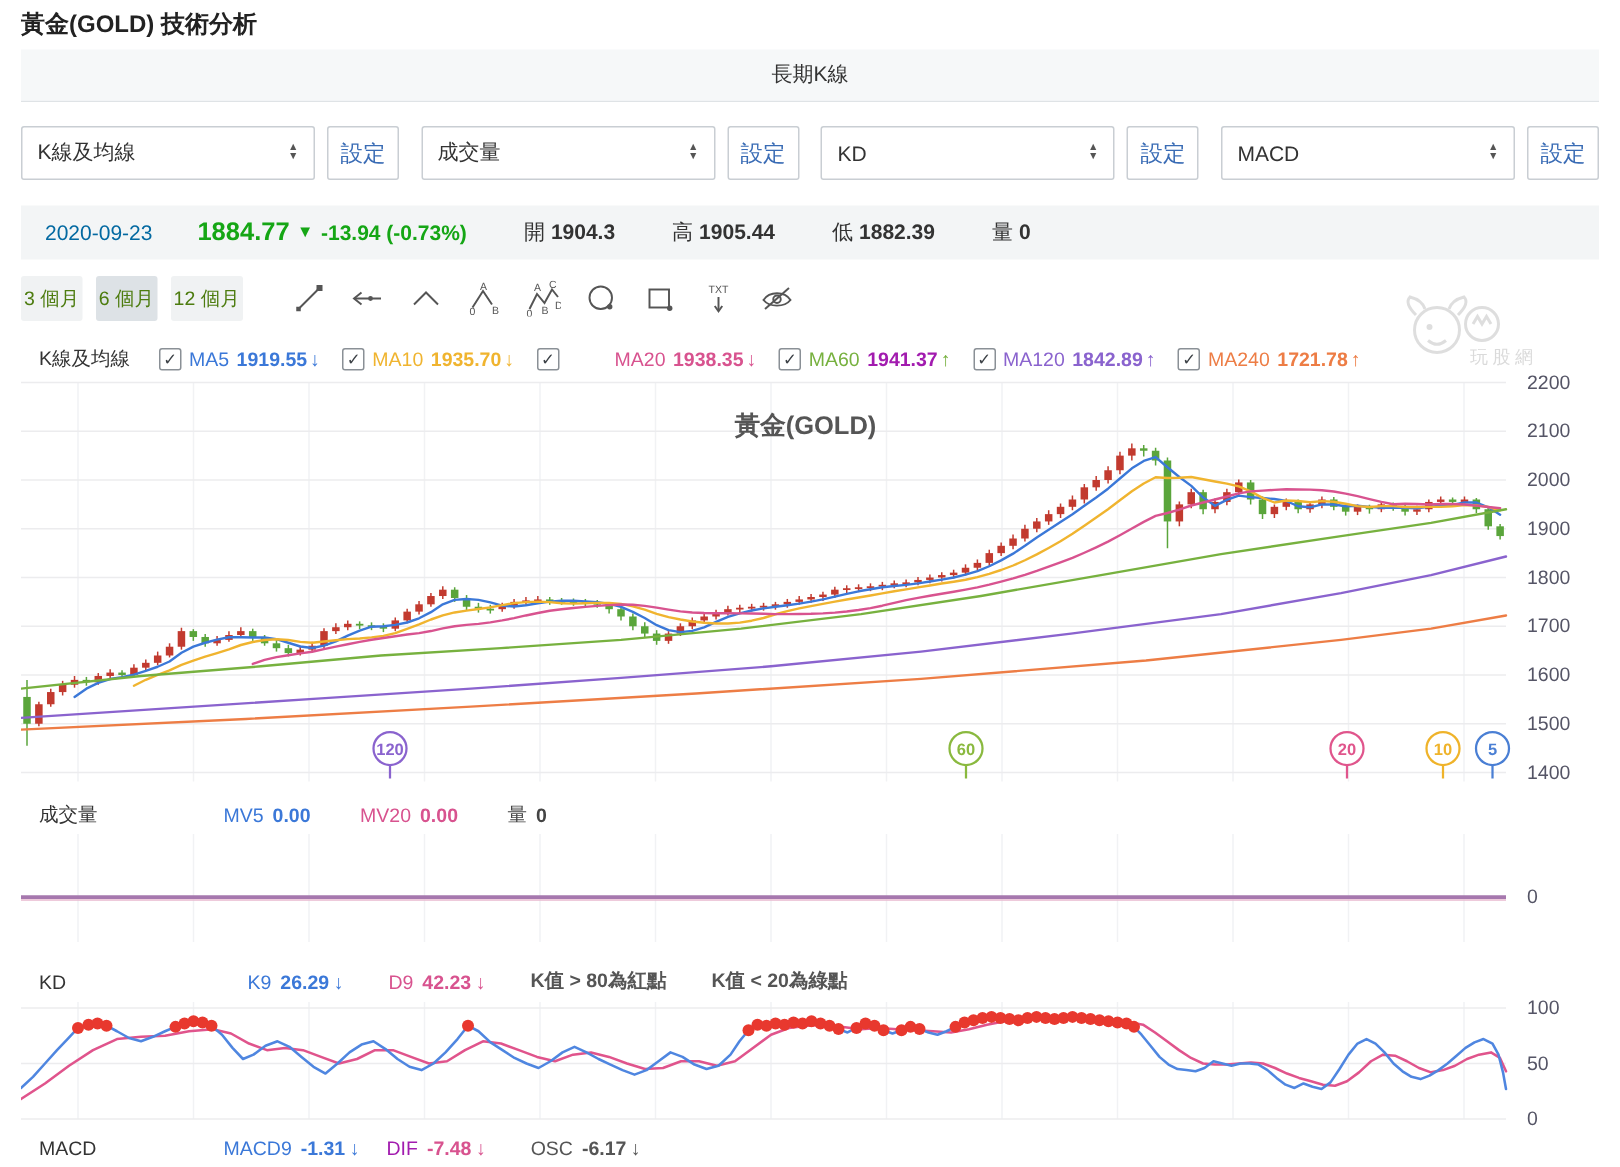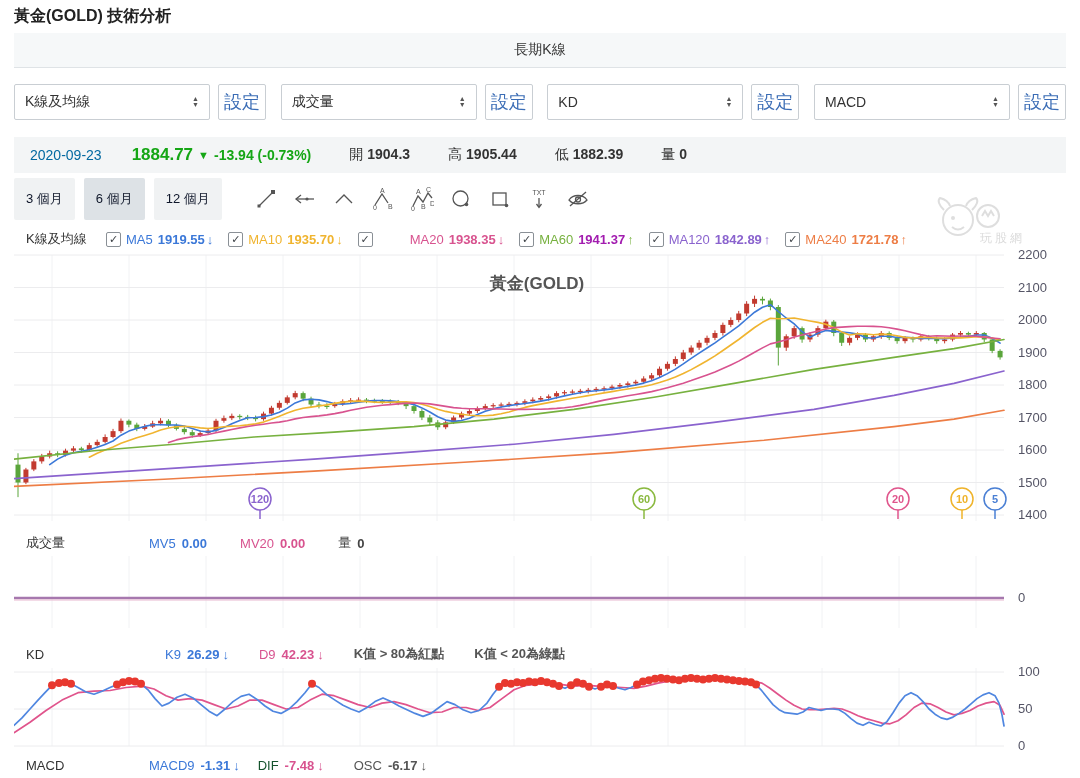--- a/index.html
+++ b/index.html
@@ -15,34 +15,34 @@
   .tab:first-child{border-left:none;}
   .tab.active{background:#fff;border-top:3px solid #44525c;border-left:1px solid #dfe3e6;
        border-right:1px solid #dfe3e6;margin-bottom:-1px;font-weight:bold;}
   
   #selrow{left:14px;top:84px;width:1052px;height:36px;display:flex;justify-content:space-between;}
   .selgroup{display:flex;width:252px;gap:8px;}
   .selectbox{flex:1;height:34px;border:1px solid #c9ced3;border-radius:2px;background:#fff;
        display:flex;align-items:center;justify-content:space-between;padding:0 10px;font-size:14px;cursor:pointer;}
   .updown{display:flex;flex-direction:column;font-size:7px;line-height:6px;color:#555;}
   .setbtn{width:48px;height:36px;border:1px solid #c9ced3;border-radius:2px;background:#fff;
-       color:#3a6cb5;font-size:18px;display:flex;align-items:center;justify-content:center;cursor:pointer;box-sizing:border-box;}
+       color:#3a6cb5;font-size:15px;display:flex;align-items:center;justify-content:center;cursor:pointer;box-sizing:border-box;}
   
   #infobar{left:14px;top:137px;width:1052px;height:36px;background:#f3f5f6;display:flex;
        align-items:center;font-size:14px;color:#333;}
   #infobar .date{margin-left:16px;color:#0369a1;}
   #infobar .price{margin-left:30px;font-size:17px;font-weight:bold;}
   #infobar .arrow{margin-left:5px;font-size:11px;}
   #infobar .chg{margin-left:5px;font-weight:bold;}
   .qitem{margin-left:38px;}
   .qitem b{margin-left:4px;}
   
   #toolrow{left:14px;top:183px;width:1052px;height:32px;display:flex;align-items:center;}
-  .pbtn{height:42px;padding:0 12px;display:flex;align-items:center;background:#f0f2f3;border-radius:2px;
-       font-size:13px;color:#0f172a;margin-right:9px;cursor:pointer;}
+  .pbtn{height:30px;padding:0 2px;display:flex;align-items:center;background:#f0f2f3;border-radius:2px;
+       font-size:13px;color:#4d7c0f;margin-right:9px;cursor:pointer;}
   .pbtn.active{background:#dde2e6;}
   .tool{width:26px;height:26px;margin-left:13px;display:flex;align-items:center;justify-content:center;cursor:pointer;}
   .tool svg{stroke:#555;fill:none;stroke-width:1.3;}
   .tool svg text{fill:#555;stroke:none;font-size:7px;font-family:"Liberation Sans",sans-serif;}
   
   #legendrow{left:14px;top:226px;width:1052px;height:26px;display:flex;align-items:center;font-size:13px;}
   #legendrow .sect{margin-left:12px;width:80px;color:#333;}
   .maitem{display:flex;align-items:center;margin-right:15px;cursor:pointer;}
   .chk{width:13px;height:13px;border:1.5px solid #8a9096;border-radius:2px;margin-right:5px;
        display:flex;align-items:center;justify-content:center;font-size:11px;font-weight:bold;color:#3c4146;background:#fff;}
@@ -701,21 +701,21 @@
   </svg>
 
 <div class="abs" id="macdrow">
   <span class="rowlabel">MACD</span>
   <span class="rgap" style="margin-left:28px">
     <span class="rname" style="color: rgb(59, 120, 216);">MACD9</span>
     <span class="rval" style="color: rgb(59, 120, 216);">-1.31</span>
     <span style="color: rgb(59, 120, 216);">↓</span>
   </span>
   <span class="rgap" style="margin-left:18px">
-    <span class="rname" style="color: #14532d;">DIF</span>
+    <span class="rname" style="color: #a21caf;">DIF</span>
     <span class="rval" style="color: rgb(216, 83, 143);">-7.48</span>
     <span style="color: rgb(216, 83, 143);">↓</span>
   </span>
   <span class="rgap">
     <span class="rname" style="color: rgb(85, 85, 85);">OSC</span>
     <span class="rval" style="color: rgb(85, 85, 85);">-6.17</span>
     <span style="color: rgb(85, 85, 85);">↓</span>
   </span>
 </div>
 

